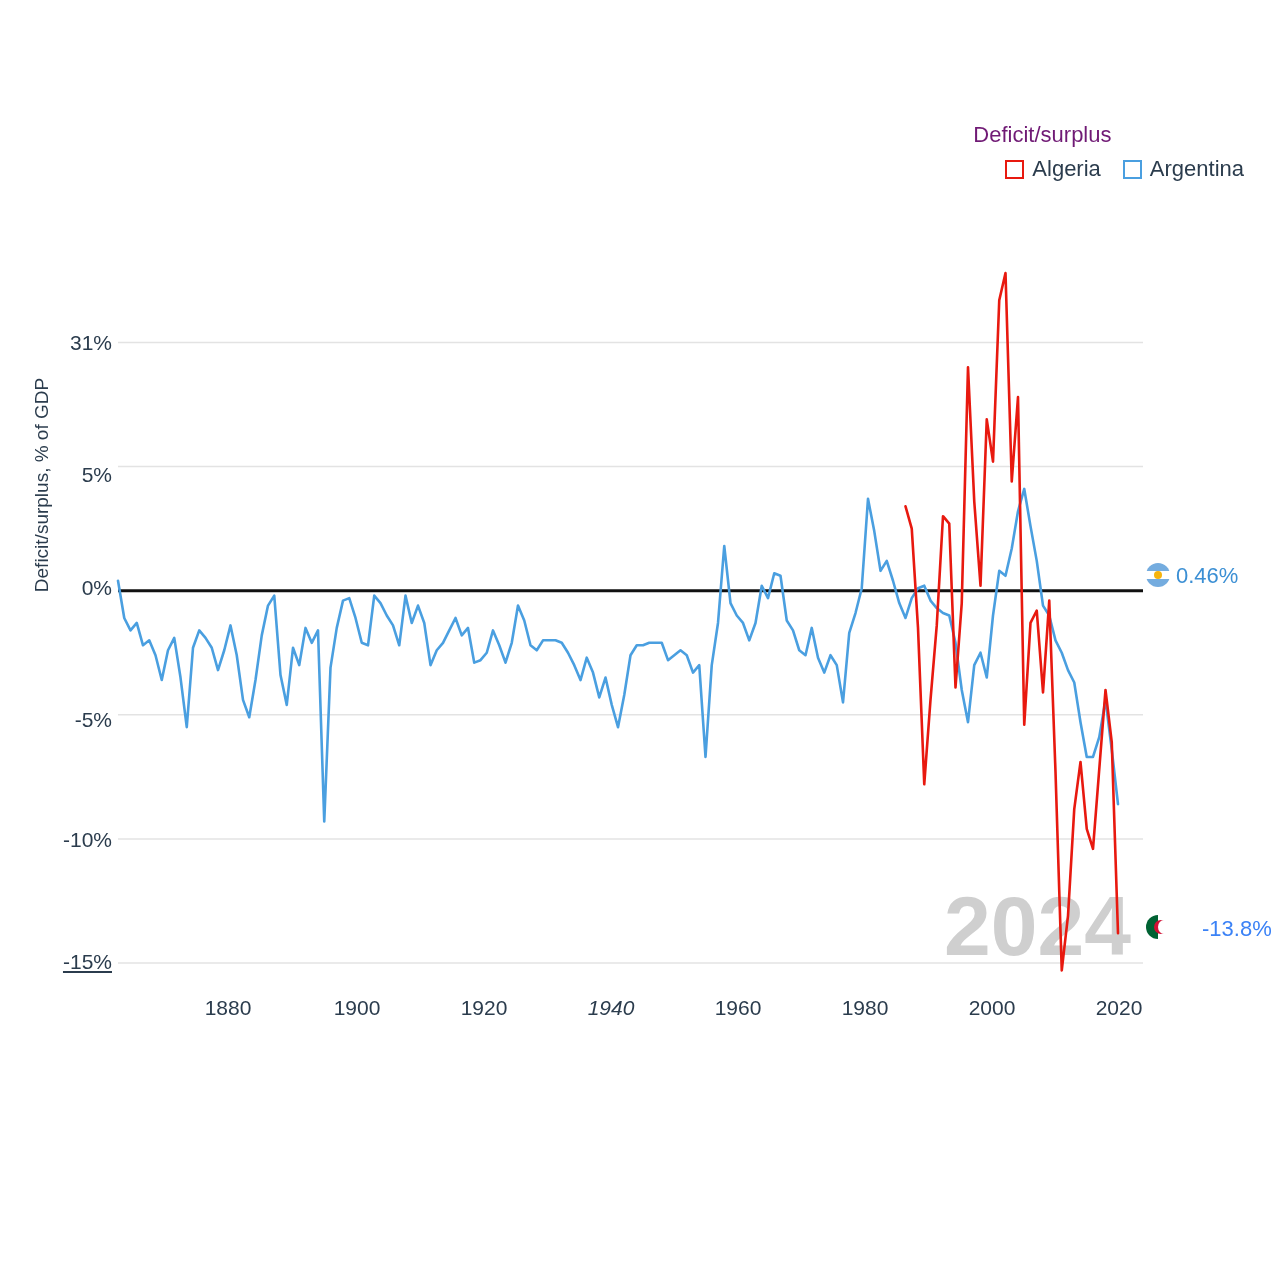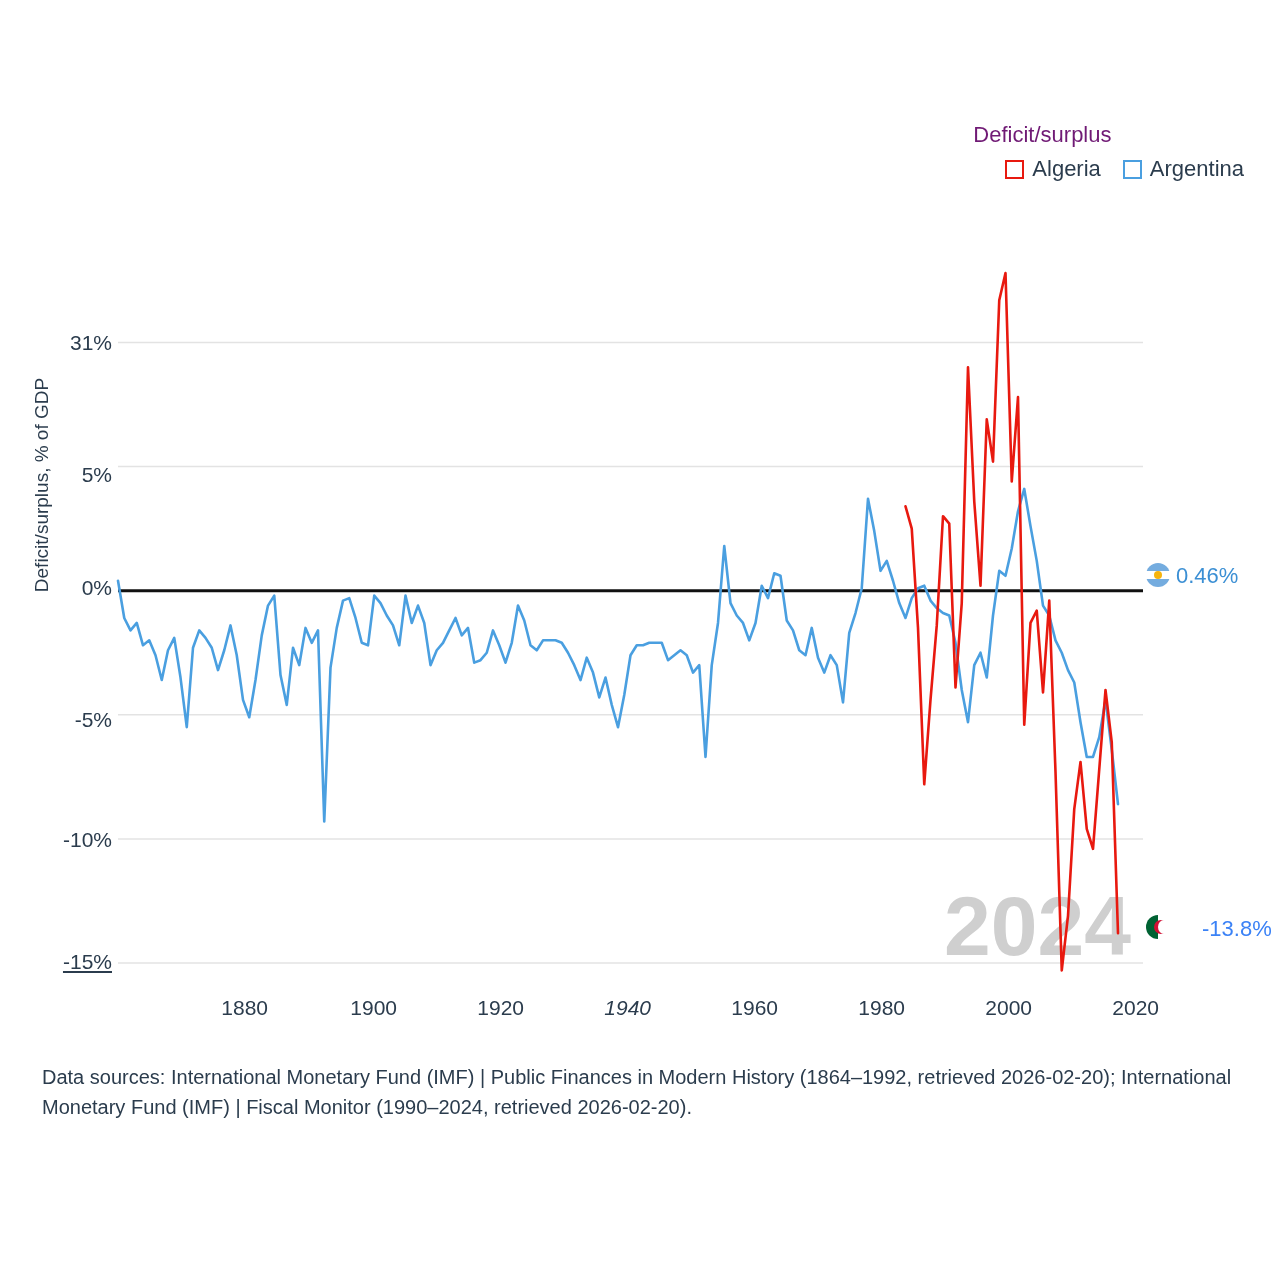--- a/index.html
+++ b/index.html
@@ -86,21 +86,21 @@
   .tick-label {
     position: absolute;
     font-size: 21px;
     color: #2b3c4d;
     white-space: nowrap;
   }
   .y-tick {
     text-align: right;
   }
   .x-tick {
-    text-align: right;
+    text-align: center;
   }
   .watermark-year {
     position: absolute;
     font-size: 84px;
     font-weight: bold;
     color: #cfcfcf;
     left: 944px;
     top: 878px;
     letter-spacing: 0px;
   }
@@ -248,16 +248,15 @@
     <div class="flag flag-alg">
       <div class="half-green"></div>
         <div class="half-white"></div>
         <div class="crescent"></div>
         <div class="crescent-cut"></div>
     </div>
     <div class="end-label alg">-13.8%</div>
   </div>
 
   <div class="footer">
-    <div class="src">Data sources: International Monetary Fund (IMF) | Public Finances in Modern History (1864–1992, retrieved 2026-02-20); International Monetary Fund (IMF) | Fiscal Monitor (1990–2024, retrieved 2026-02-20).</div>
   </div>
 
 </div>
 
 </body></html>

